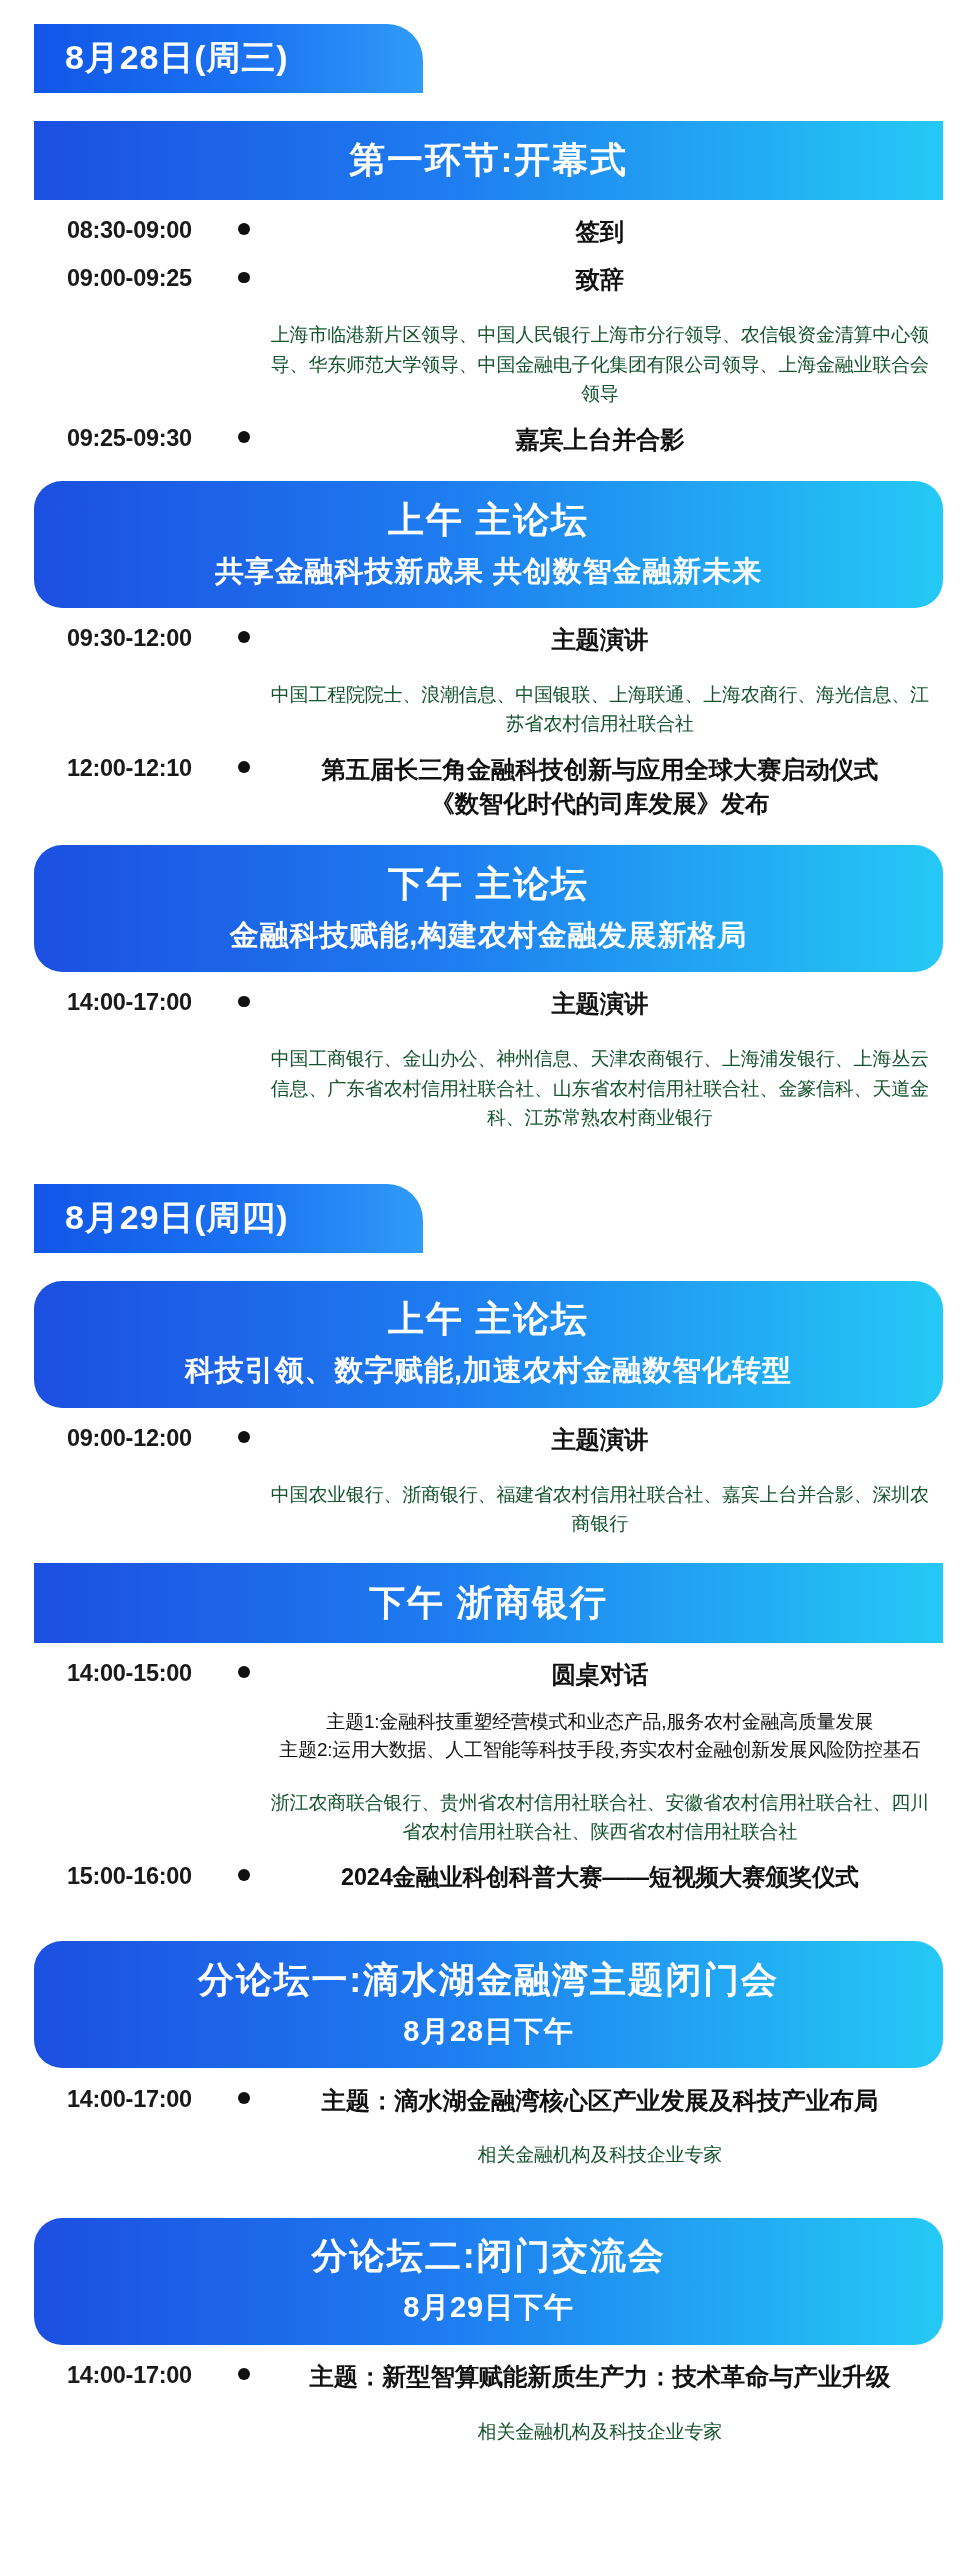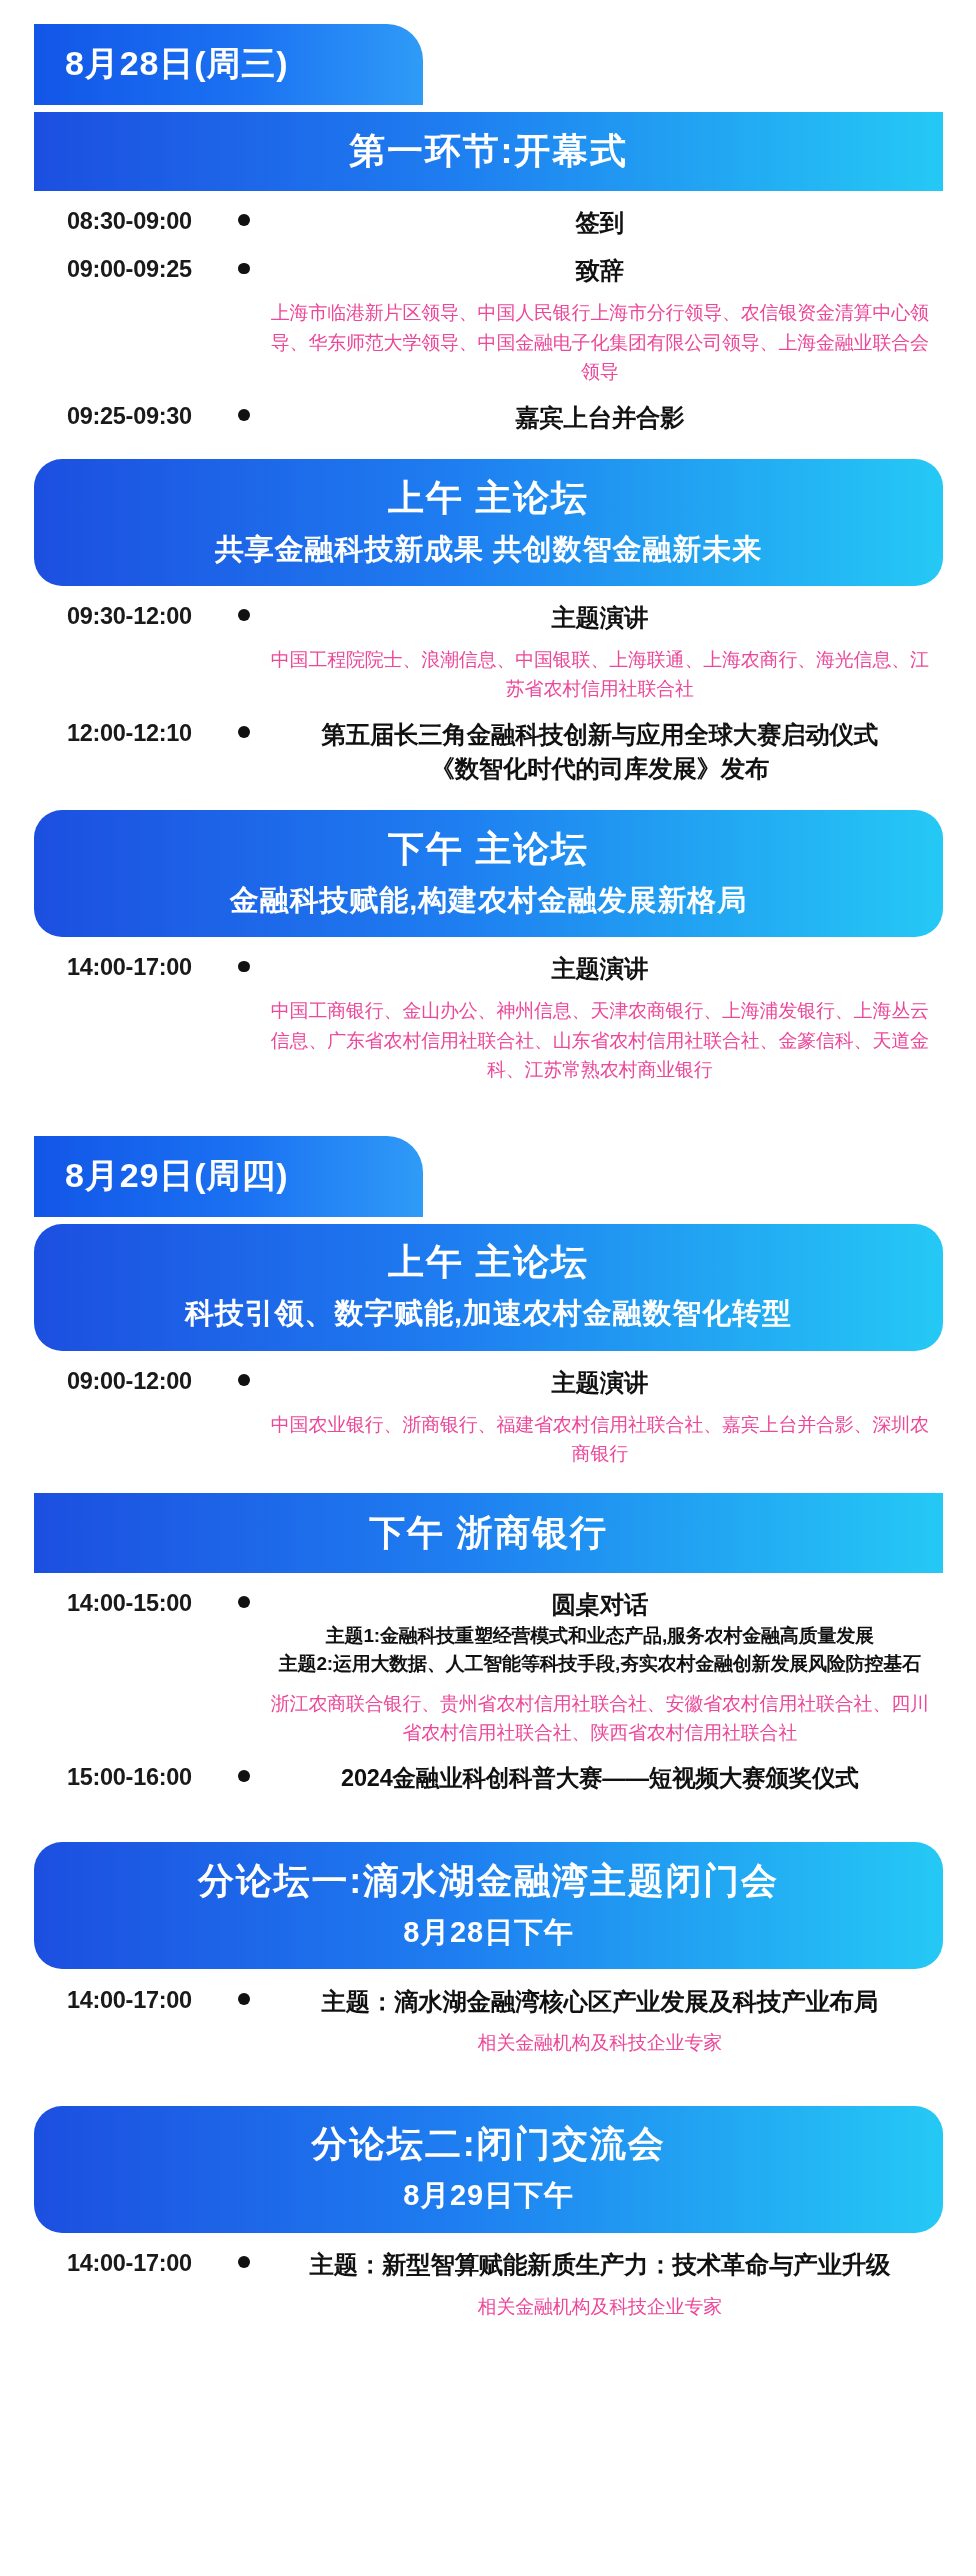--- a/index.html
+++ b/index.html
@@ -17,28 +17,28 @@
     width: 977px;
     min-height: 2576px;
     box-sizing: border-box;
     padding: 23.5px 34px 36px 34px;
     background: #ffffff;
   }
 
   
   .day-header {
     width: 389px;
-    height: 81px;
+    height: 69px;
     display: flex;
     align-items: center;
     padding-left: 31px;
     box-sizing: border-box;
     background: linear-gradient(90deg, #1256e8 0%, #1b72f2 55%, #2f9bf7 100%);
     border-radius: 0 36px 0 0;
-    margin-bottom: 7px;
+    margin-bottom: 28px;
   }
   .day-header .day-text {
     color: #ffffff;
     font-size: 34px;
     font-weight: bold;
     letter-spacing: 0.9px;
   }
   .day-header.second {
     margin-top: 47px;
   }
@@ -120,31 +120,31 @@
     font-weight: bold;
     color: #111111;
     line-height: 1.38;
     letter-spacing: -0.2px;
   }
   .row .c-title.small {
     font-size: 23.5px;
   }
   .row .c-desc {
     font-size: 19px;
-    color: #ec4899;
+    color: #14532d;
     line-height: 1.55;
-    margin-top: 10px;
+    margin-top: 23px;
     letter-spacing: -0.2px;
   }
   .row .c-bold {
     font-size: 19px;
-    font-weight: bold;
+    font-weight: normal;
     color: #111111;
     line-height: 1.5;
-    margin-top: 0;
+    margin-top: 16px;
     letter-spacing: -0.2px;
   }
   .gap-mid { height: 23.5px; }
 </style>
 </head>
 <body>
 
 <div class="page">
 
   <div class="day-header">

